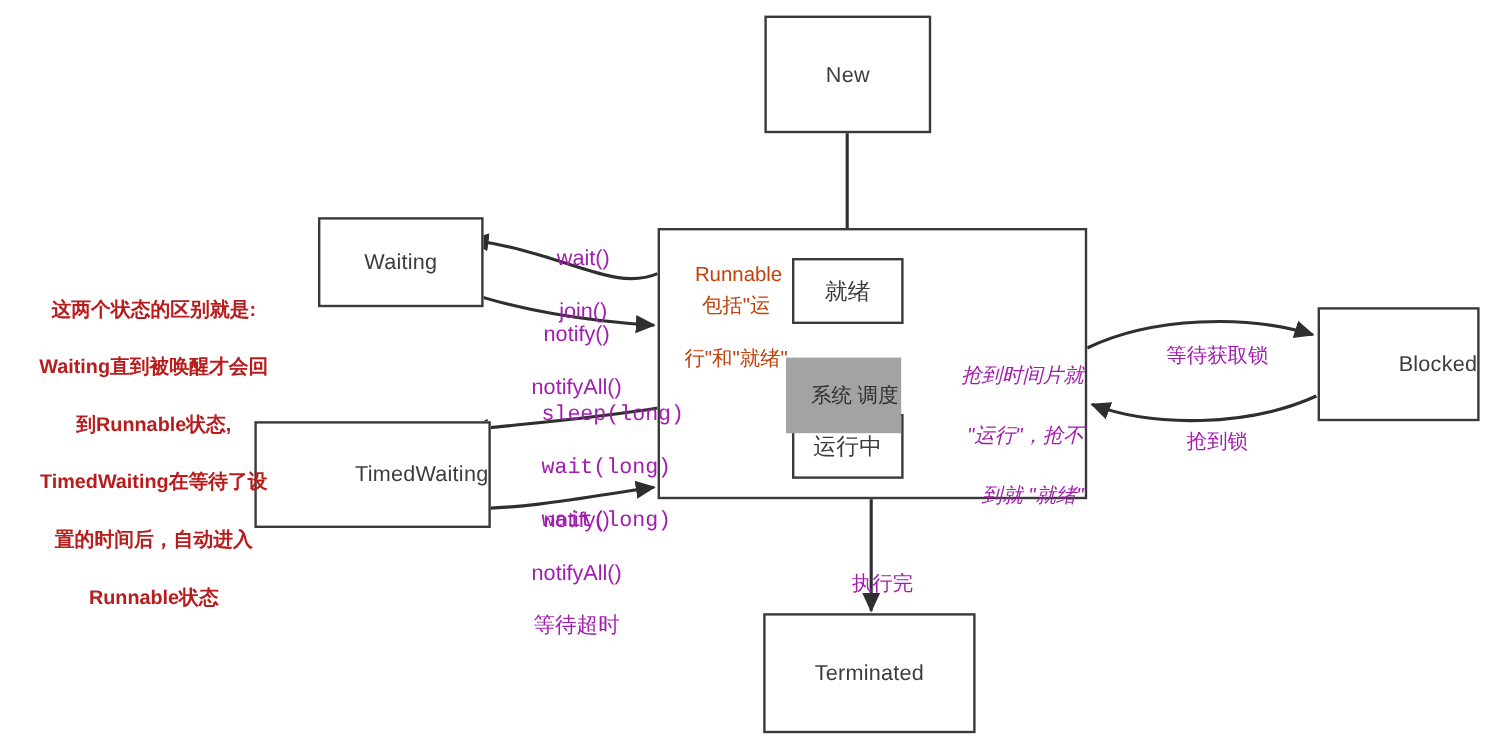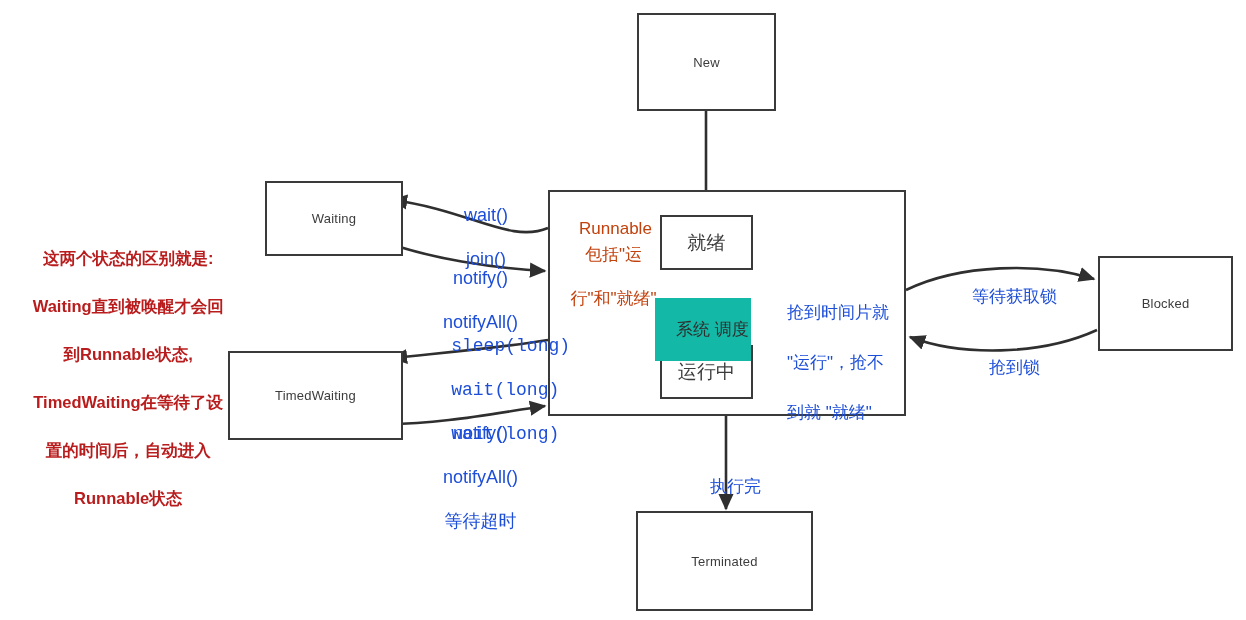--- a/index.html
+++ b/index.html
@@ -25,34 +25,34 @@
   }
   .node {
     position: absolute;
     box-sizing: border-box;
     border: 2.5px solid #3a3a3a;
     background: #ffffff;
     display: flex;
     align-items: center;
     justify-content: center;
     color: #3c3c3c;
-    font-size: 13px;
+    font-size: 18px;
     font-weight: 400;
     letter-spacing: .2px;
   }
   .node.cn {
     font-size: 19px;
     border-width: 2.5px;
   }
   .node.inner {
     border-width: 2.5px;
   }
   .lbl {
     position: absolute;
-    color: #1d4ed8;
+    color: #a21caf;
     font-size: 18px;
     line-height: 22px;
     white-space: pre;
     text-align: center;
   }
   .lbl.cn {
     font-size: 17px;
     line-height: 23px;
   }
   .note {
@@ -69,21 +69,21 @@
     color: #c2410c;
     font-size: 17px;
     line-height: 22px;
     white-space: pre;
     text-align: center;
   }
   .sched-lbl {
     position: absolute;
     font-size: 17px;
     color: #2f2f2f;
-    background: #14b8a6;
+    background: #a3a3a3;
     padding: 0 2px;
     white-space: pre;
   }
 </style>
 </head>
 <body>
 
 <div id="canvas">
 
   <svg class="edges" viewBox="0 0 1246 620">
@@ -115,25 +115,25 @@
   </svg>
 
   <div class="node" style="left:637px; top:13px; width:139px; height:98px;">
     <span>New</span>
   </div>
 
   <div class="node" style="left:249px; top:181px; width:138px; height:75px;margin-left:16px;">
     <span>Waiting</span>
   </div>
 
-  <div class="node" style="left:228px; top:351px; width:175px; height:89px;">
+  <div class="node" style="left:212px; top:351px; width:197px; height:89px;justify-content:flex-end;">
     <span>TimedWaiting</span>
   </div>
 
-  <div class="node" style="left:1098px; top:256px; width:135px; height:95px;">
+  <div class="node" style="left:1098px; top:256px; width:135px; height:95px;justify-content:flex-end;">
     <span>Blocked</span>
   </div>
 
   <div class="node" style="left:636px; top:511px; width:177px; height:100px;">
     <span>Terminated</span>
   </div>
 
   <div class="node" style="left:548px; top:190px; width:358px; height:226px; display:block;"></div>
 
   <div class="runnable-caption" style="left:556px; top:196px; width:100px;">
@@ -183,21 +183,21 @@
   </div>
 
   <div class="lbl cn" style="left:681px; top:452px; width:90px;">
     <span>执行完</span>
   </div>
 
   <div class="sched-lbl" style="left:655px; top:298px;">
     <span>系统 调度</span>
   </div>
 
-  <div class="lbl cn" style="left:768px; top:275px; width:135px; text-align:left; line-height:25px;">
+  <div class="lbl cn" style="left:768px; top:275px; width:135px; text-align:right; line-height:25px;font-style:italic;">
     <span>抢到时间片就</span><br>
     <span>"运行"，抢不</span><br>
     <span>到就 "就绪"</span>
   </div>
 
   <div class="note" style="left:8px; top:222px; width:222px;">
     <span>这两个状态的区别就是:</span><br>
     <span>Waiting直到被唤醒才会回</span><br>
     <span>到Runnable状态,</span><br>
     <span>TimedWaiting在等待了设</span><br>

